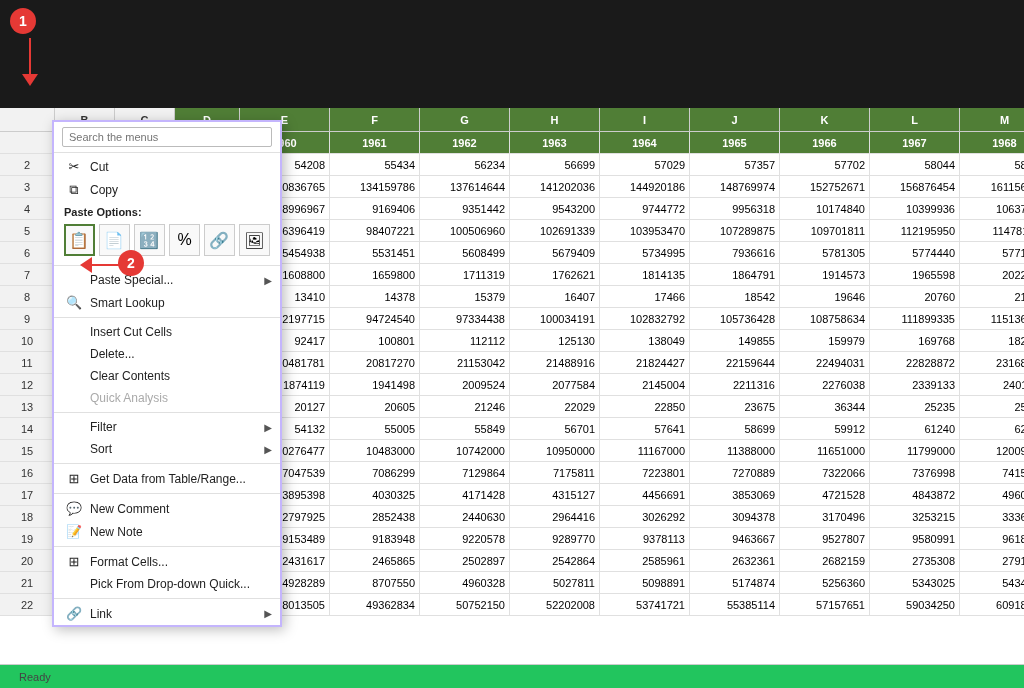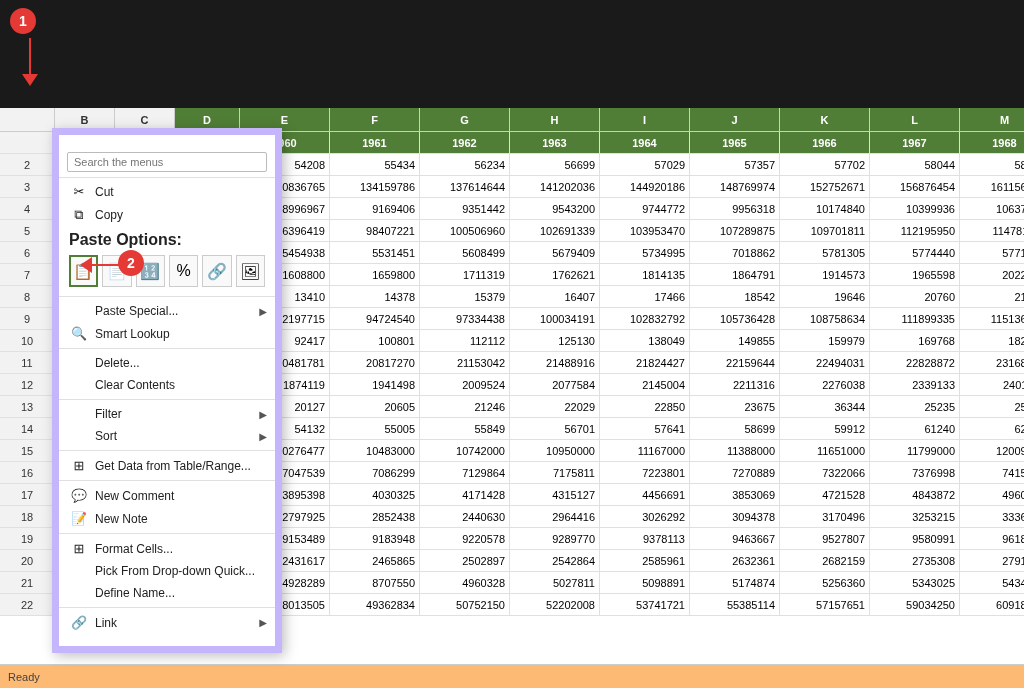--- a/index.html
+++ b/index.html
@@ -164,40 +164,40 @@
     .w-code { width: 65px; min-width: 65px; }
     .w-year { width: 90px; min-width: 90px; }
 
     
     .status-bar {
       position: absolute;
       bottom: 0;
       left: 0;
       right: 0;
       height: 24px;
-      background: #fdba74;
+      background: #22c55e;
       border-top: 1px solid #ccc;
       display: flex;
       align-items: center;
-      padding: 0 8px;
+      padding: 0 19px;
       font-size: 11px;
       color: #444;
     }
 
     
     .context-menu {
       position: absolute;
-      top: 128px;
+      top: 120px;
       left: 52px;
       width: 230px;
       background: #fff;
-      border: 7px solid #c4b5fd;
+      border: 2px solid #c4b5fd;
       box-shadow: 3px 3px 12px rgba(0,0,0,0.25);
       z-index: 100;
-      padding: 12px 0;
+      padding: 0 0;
     }
 
     .menu-search {
       padding: 5px 8px;
       border-bottom: 1px solid #e0e0e0;
       margin-bottom: 2px;
     }
 
     .menu-search input {
       width: 100%;
@@ -306,21 +306,21 @@
       border-right: 12px solid #e53935;
     }
     .arrow-left-line {
       width: 30px;
       height: 2px;
       background: #e53935;
     }
 
     .label-paste-options {
       font-weight: 600;
-      font-size: 16px;
+      font-size: 11px;
       color: #222;
       padding: 4px 10px 2px 10px;
     }
   </style>
 </head>
 <body>
 
 <div class="top-bar">
   <div class="badge-1">1</div>
   <div class="arrow-down">
@@ -426,21 +426,21 @@
       <div class="table-row">
         <div class="row-num">6</div>
         <div class="cell text-left w-b"></div>
         <div class="cell text-left w-c"></div>
         <div class="cell text-center w-code">AGO</div>
         <div class="cell text-right w-year">5454938</div>
         <div class="cell text-right w-year">5531451</div>
         <div class="cell text-right w-year">5608499</div>
         <div class="cell text-right w-year">5679409</div>
         <div class="cell text-right w-year">5734995</div>
-        <div class="cell text-right w-year">7018862</div>
+        <div class="cell text-right w-year">7936616</div>
         <div class="cell text-right w-year">5781305</div>
         <div class="cell text-right w-year">5774440</div>
         <div class="cell text-right w-year">5771973</div>
       </div>
       <div class="table-row">
         <div class="row-num">7</div>
         <div class="cell text-left w-b"></div>
         <div class="cell text-left w-c"></div>
         <div class="cell text-center w-code">ALB</div>
         <div class="cell text-right w-year">1608800</div>
@@ -732,31 +732,39 @@
     <span class="submenu-arrow">▶</span>
   </div>
 
   <div class="menu-item">
     <span class="icon">🔍</span>
     <span>Smart Lookup</span>
   </div>
 
   <div class="menu-separator"></div>
 
+  <div class="menu-item">
+    <span class="icon"> </span>
+    <span>Insert Cut Cells</span>
+  </div>
 
   <div class="menu-item">
     <span class="icon"> </span>
     <span>Delete...</span>
   </div>
 
   <div class="menu-item">
     <span class="icon"> </span>
     <span>Clear Contents</span>
   </div>
 
+  <div class="menu-item disabled">
+    <span class="icon"> </span>
+    <span>Quick Analysis</span>
+  </div>
 
   <div class="menu-separator"></div>
 
   <div class="menu-item">
     <span class="icon"> </span>
     <span>Filter</span>
     <span class="submenu-arrow">▶</span>
   </div>
 
   <div class="menu-item">
@@ -789,24 +797,20 @@
   <div class="menu-item">
     <span class="icon">⊞</span>
     <span>Format Cells...</span>
   </div>
 
   <div class="menu-item">
     <span class="icon"> </span>
     <span>Pick From Drop-down Quick...</span>
   </div>
 
-  <div class="menu-item">
-    <span class="icon"> </span>
-    <span>Define Name...</span>
-  </div>
 
   <div class="menu-separator"></div>
 
   <div class="menu-item">
     <span class="icon">🔗</span>
     <span>Link</span>
     <span class="submenu-arrow">▶</span>
   </div>
 </div>
 

